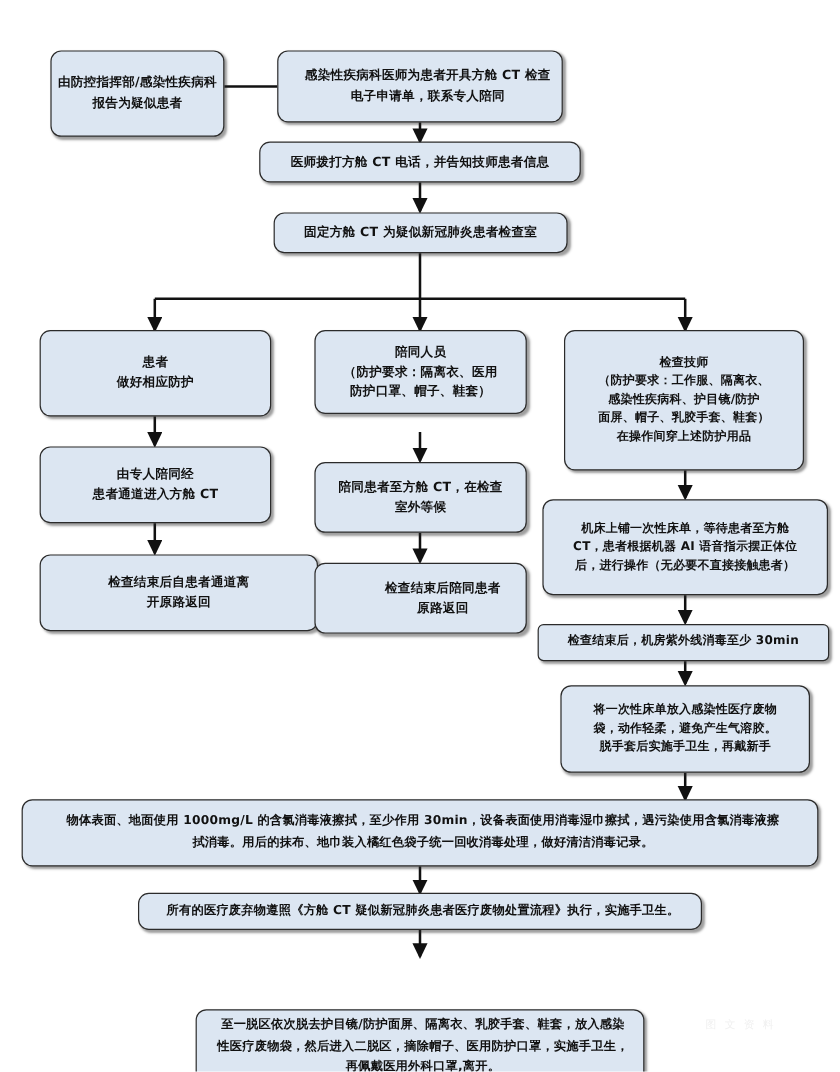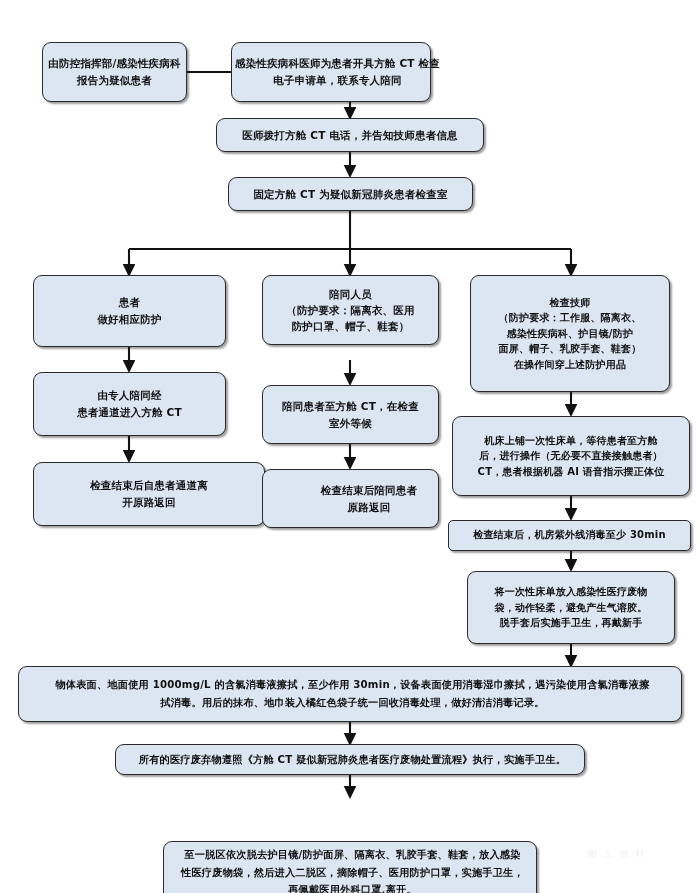--- a/index.html
+++ b/index.html
@@ -96,26 +96,26 @@
       <line x1="571" y1="392" x2="571" y2="415" marker-end="url(#arrow)"></line>
       <line x1="571" y1="496" x2="571" y2="519" marker-end="url(#arrow)"></line>
       <line x1="571" y1="551" x2="571" y2="570" marker-end="url(#arrow)"></line>
       <line x1="571" y1="644" x2="571" y2="666" marker-end="url(#arrow)"></line>
 
       <line x1="350" y1="722" x2="350" y2="744" marker-end="url(#arrow)"></line>
       <line x1="350" y1="774" x2="350" y2="797" marker-end="url(#arrow)"></line>
     </g>
   </svg>
 
-  <div class="node" style="left:42px; top:42px; width:145px; height:60px;">
+  <div class="node" style="left:42px; top:42px; width:145px; height:72px;">
     <span class="ln">由防控指挥部/感染性疾病科</span>
     <span class="ln">报告为疑似患者</span>
   </div>
 
-  <div class="node" style="left:231px; top:42px; width:200px; height:60px;padding-left:20px;">
+  <div class="node" style="left:231px; top:42px; width:238px; height:60px;padding-left:20px;">
     <span class="ln">感染性疾病科医师为患者开具方舱 CT 检查</span>
     <span class="ln">电子申请单，联系专人陪同</span>
   </div>
 
   <div class="node" style="left:216px; top:118px; width:268px; height:34px;">
     <span class="ln">医师拨打方舱 CT 电话，并告知技师患者信息</span>
   </div>
 
   <div class="node" style="left:228px; top:177px; width:245px; height:34px;">
     <span class="ln">固定方舱 CT 为疑似新冠肺炎患者检查室</span>
@@ -155,22 +155,22 @@
   <div class="node tight small" style="left:470px; top:275px; width:200px; height:117px;">
     <span class="ln">检查技师</span>
     <span class="ln">（防护要求：工作服、隔离衣、</span>
     <span class="ln">感染性疾病科、护目镜/防护</span>
     <span class="ln">面屏、帽子、乳胶手套、鞋套）</span>
     <span class="ln">在操作间穿上述防护用品</span>
   </div>
 
   <div class="node tight small" style="left:452px; top:416px; width:238px; height:80px;text-align:right;">
     <span class="ln">机床上铺一次性床单，等待患者至方舱</span>
+    <span class="ln">CT，患者根据机器 AI 语音指示摆正体位</span>
     <span class="ln">后，进行操作（无必要不直接接触患者）</span>
-    <span class="ln">CT，患者根据机器 AI 语音指示摆正体位</span>
   </div>
 
   <div class="node sq small" style="left:448px; top:520px; width:243px; height:31px;">
     <span class="ln">检查结束后，机房紫外线消毒至少 30min</span>
   </div>
 
   <div class="node tight small" style="left:467px; top:571px; width:208px; height:73px;">
     <span class="ln">将一次性床单放入感染性医疗废物</span>
     <span class="ln">袋，动作轻柔，避免产生气溶胶。</span>
     <span class="ln">脱手套后实施手卫生，再戴新手</span>

